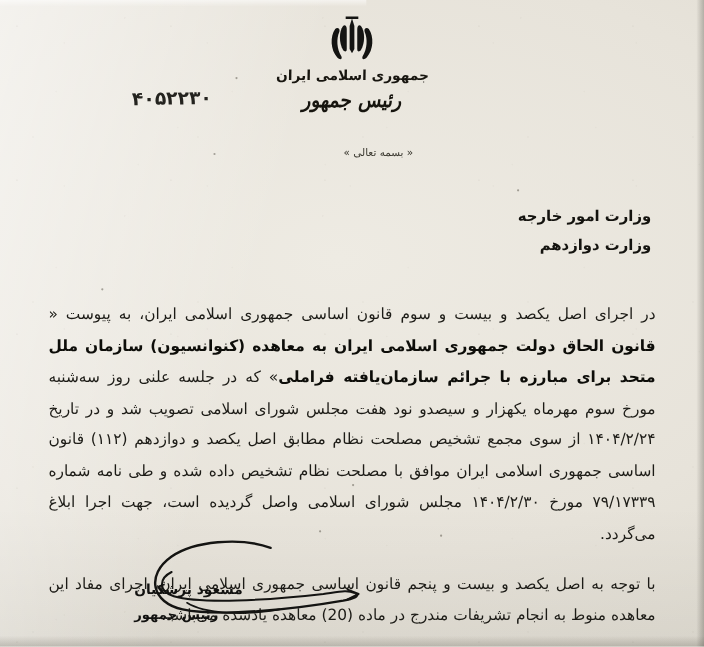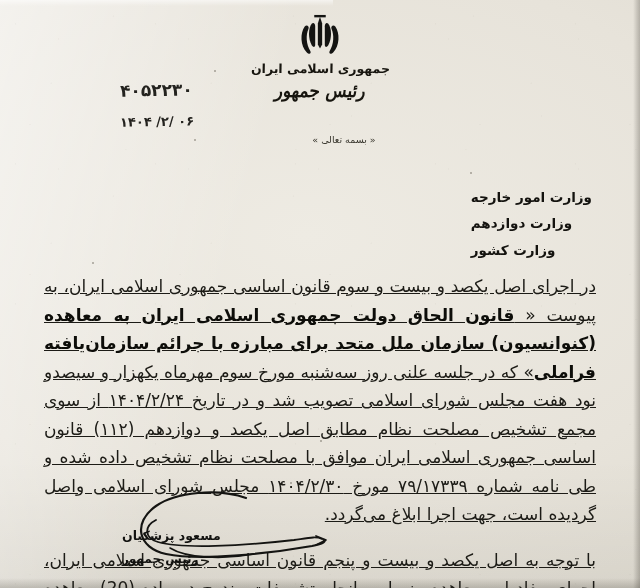--- a/index.html
+++ b/index.html
@@ -137,46 +137,45 @@
     color: #3a382f;
     letter-spacing: 0.3px;
     padding-left: 48px;
   }
 
   
   .addressees {
     position: absolute;
     top: 184px;
     right: 48px;
-    text-align: left;
+    text-align: right;
     line-height: 1.95;
   }
   .addressee {
     font-size: 13.5px;
     font-weight: 700;
     color: #14130f;
     letter-spacing: 0.1px;
   }
 
   
   .body-block {
     position: absolute;
     top: 272px;
     right: 44px;
     left: 44px;
     text-align: justify;
   }
   .para {
     margin: 0;
-    font-size: 17px;
+    font-size: 14px;
     line-height: 28.5px;
     color: #1c1b16;
     text-align: justify;
     text-justify: inter-word;
-    text-decoration: underline;
   }
   .para.second {
     margin-top: 17px;
   }
   .bold-title {
     font-weight: 700;
     color: #0d0d09;
     letter-spacing: 0.15px;
   }
 
@@ -253,29 +252,27 @@
       <path d="M18 26 C8 40 9 66 22 80 C27 85 32 84 30 78 C21 64 20 44 26 31 C28 25 22 22 18 26 Z" fill="#141412"></path>
 
       <path d="M82 26 C92 40 91 66 78 80 C73 85 68 84 70 78 C79 64 80 44 74 31 C72 25 78 22 82 26 Z" fill="#141412"></path>
     </svg>
     <div class="lh-line1">جمهوری اسلامی ایران</div>
     <div class="lh-line2">رئیس جمهور</div>
   </header>
 
   <div class="reg-block">
     <div><span class="reg-number">۴۰۵۲۲۳۰</span></div>
-    <div><span class="reg-date">۱۴۰۴ /۲/ ۰۶</span></div>
   </div>
 
   <div class="basmala">« بسمه تعالی »</div>
 
   <div class="addressees">
     <div class="addressee">وزارت امور خارجه</div>
     <div class="addressee">وزارت دوازدهم</div>
-    <div class="addressee">وزارت کشور</div>
   </div>
 
   <section class="body-block">
     <p class="para"><span>در اجرای اصل یکصد و بیست و سوم قانون اساسی جمهوری اسلامی ایران، به پیوست « </span><span class="bold-title">قانون الحاق دولت جمهوری اسلامی ایران به معاهده (کنوانسیون) سازمان ملل متحد برای مبارزه با جرائم سازمان‌یافته فراملی</span><span>» که در جلسه علنی روز سه‌شنبه مورخ سوم مهرماه یکهزار و سیصدو نود هفت مجلس شورای اسلامی تصویب شد و در تاریخ ۱۴۰۴/۲/۲۴ از سوی مجمع تشخیص مصلحت نظام مطابق اصل یکصد و دوازدهم (۱۱۲) قانون اساسی جمهوری اسلامی ایران موافق با مصلحت نظام تشخیص داده شده و طی نامه شماره ۷۹/۱۷۳۳۹ مورخ ۱۴۰۴/۲/۳۰ مجلس شورای اسلامی واصل گردیده است، جهت اجرا ابلاغ می‌گردد.</span></p>
     <p class="para second">با توجه به اصل یکصد و بیست و پنجم قانون اساسی جمهوری اسلامی ایران، اجرای مفاد این معاهده منوط به انجام تشریفات مندرج در ماده (20) معاهده یادشده می‌باشد.</p>
   </section>
 
   <div class="sign-block">
     <svg class="sign-mark" viewBox="0 0 210 82" aria-hidden="true">
       <path d="M120 8 C92 -2 50 2 30 16 C6 33 12 58 40 64 C74 71 140 64 186 56 C196 54 200 52 198 50" fill="none" stroke="#141412" stroke-width="2.2" stroke-linecap="round"></path>

